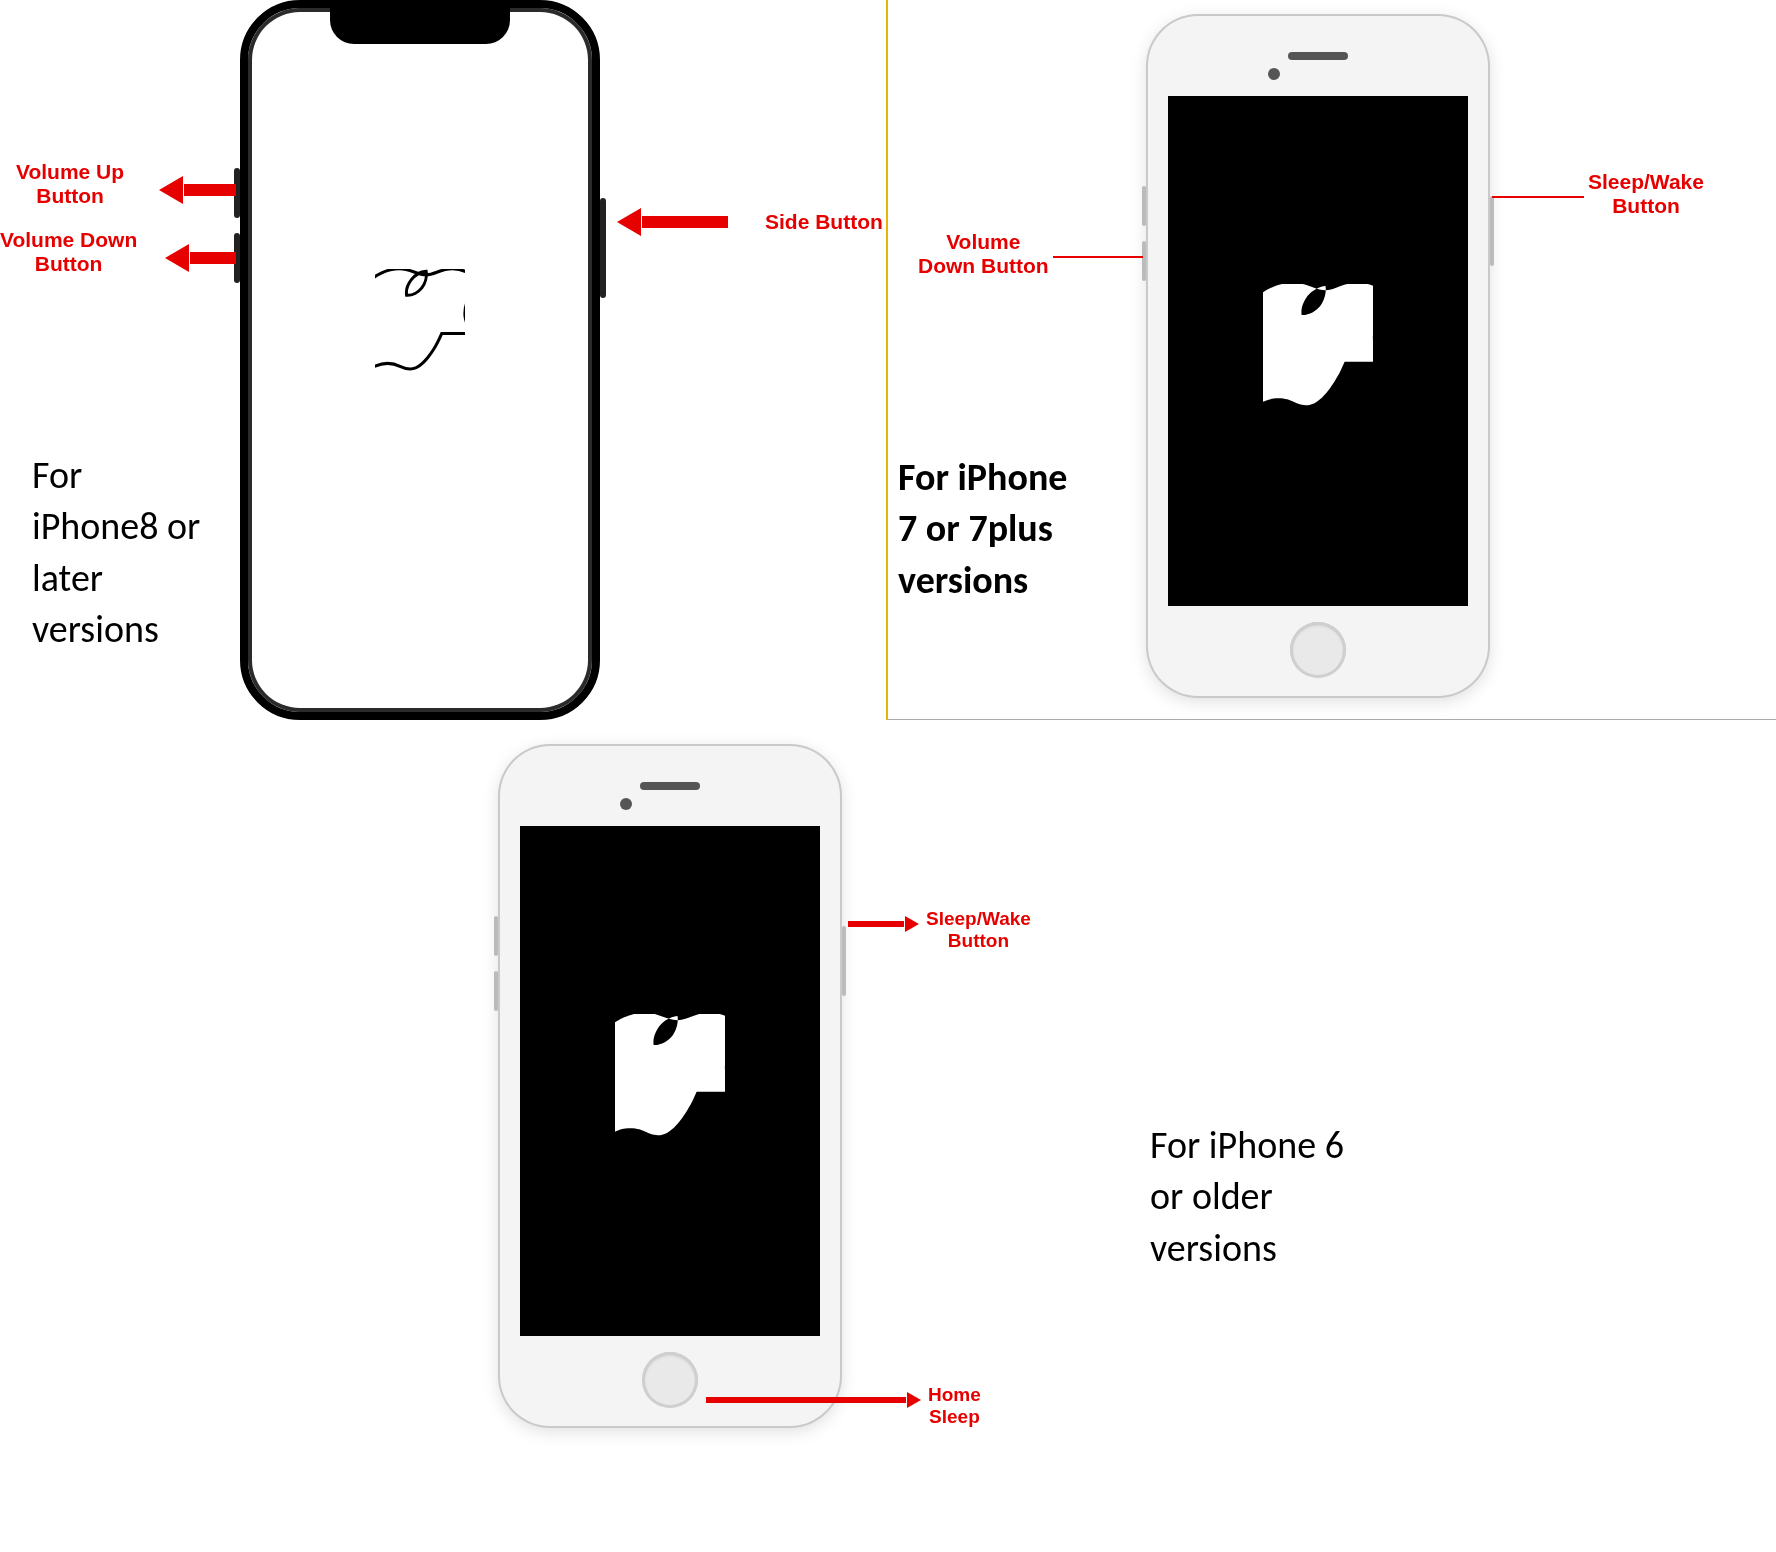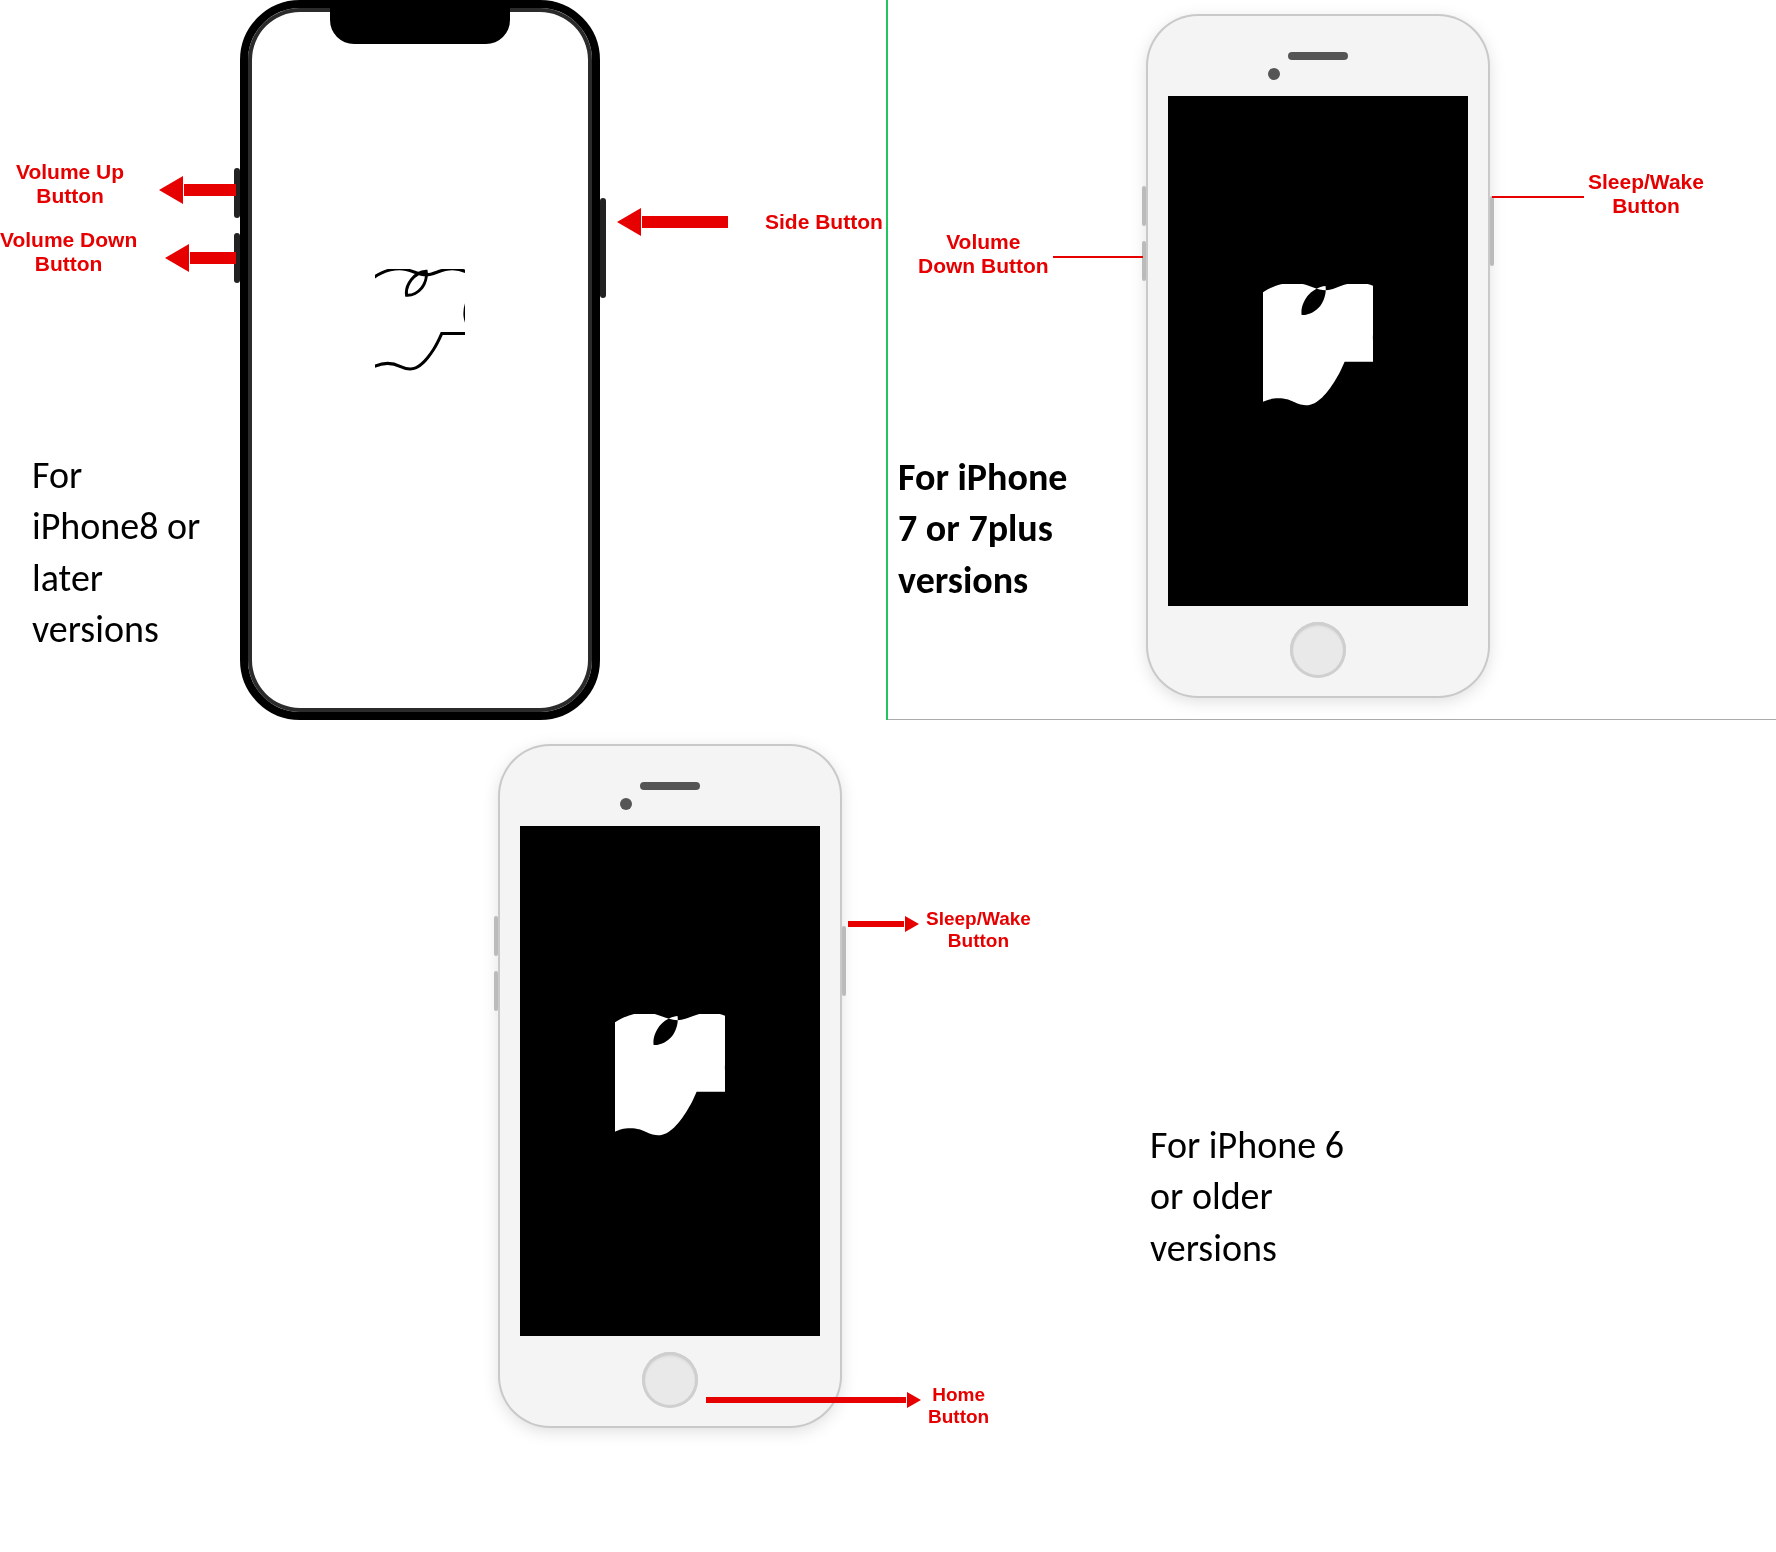--- a/index.html
+++ b/index.html
@@ -8,21 +8,21 @@
     height: 1552px;
     background: #fff;
     font-family: Arial, Helvetica, sans-serif;
     position: relative;
   }
   .panel {
     position: absolute;
     background: #fff;
   }
   
-  .panel1 { left: 0; top: 0; width: 888px; height: 720px; border-right: 2px solid #22c55e; }
+  .panel1 { left: 0; top: 0; width: 888px; height: 720px; border-right: 2px solid #eab308; }
   .panel2 { left: 888px; top: 0; width: 888px; height: 720px; border-bottom: 1px solid #aaa; }
   .panel3 { left: 300px; top: 720px; width: 1200px; height: 832px; }
   .vline-bot { position:absolute; left:1107px; top:720px; width:2px; height:832px; background:#000; }
 
   
   .phone-notch {
     position: absolute;
     left: 240px; top: 0px;
     width: 360px; height: 720px;
     border: 8px solid #000;
@@ -269,18 +269,18 @@
       <div class="head"></div>
   </div>
   <div class="lbl-red" style="left:626px; top:188px; font-size:19px;">Sleep/Wake
 Button</div>
 
   <div class="arrow right sm" style="left:406px; top:680px; width:214px;">
     <div class="shaft" style="width:200px;"></div>
       <div class="head"></div>
   </div>
   <div class="lbl-red" style="left:628px; top:664px; font-size:19px;">Home
-Button</div>
+Sleep</div>
 
   <div class="lbl-caption" style="left:850px; top:400px; white-space:pre;">For iPhone 6
 or older
 versions</div>
 </div>
 
 </body></html>

